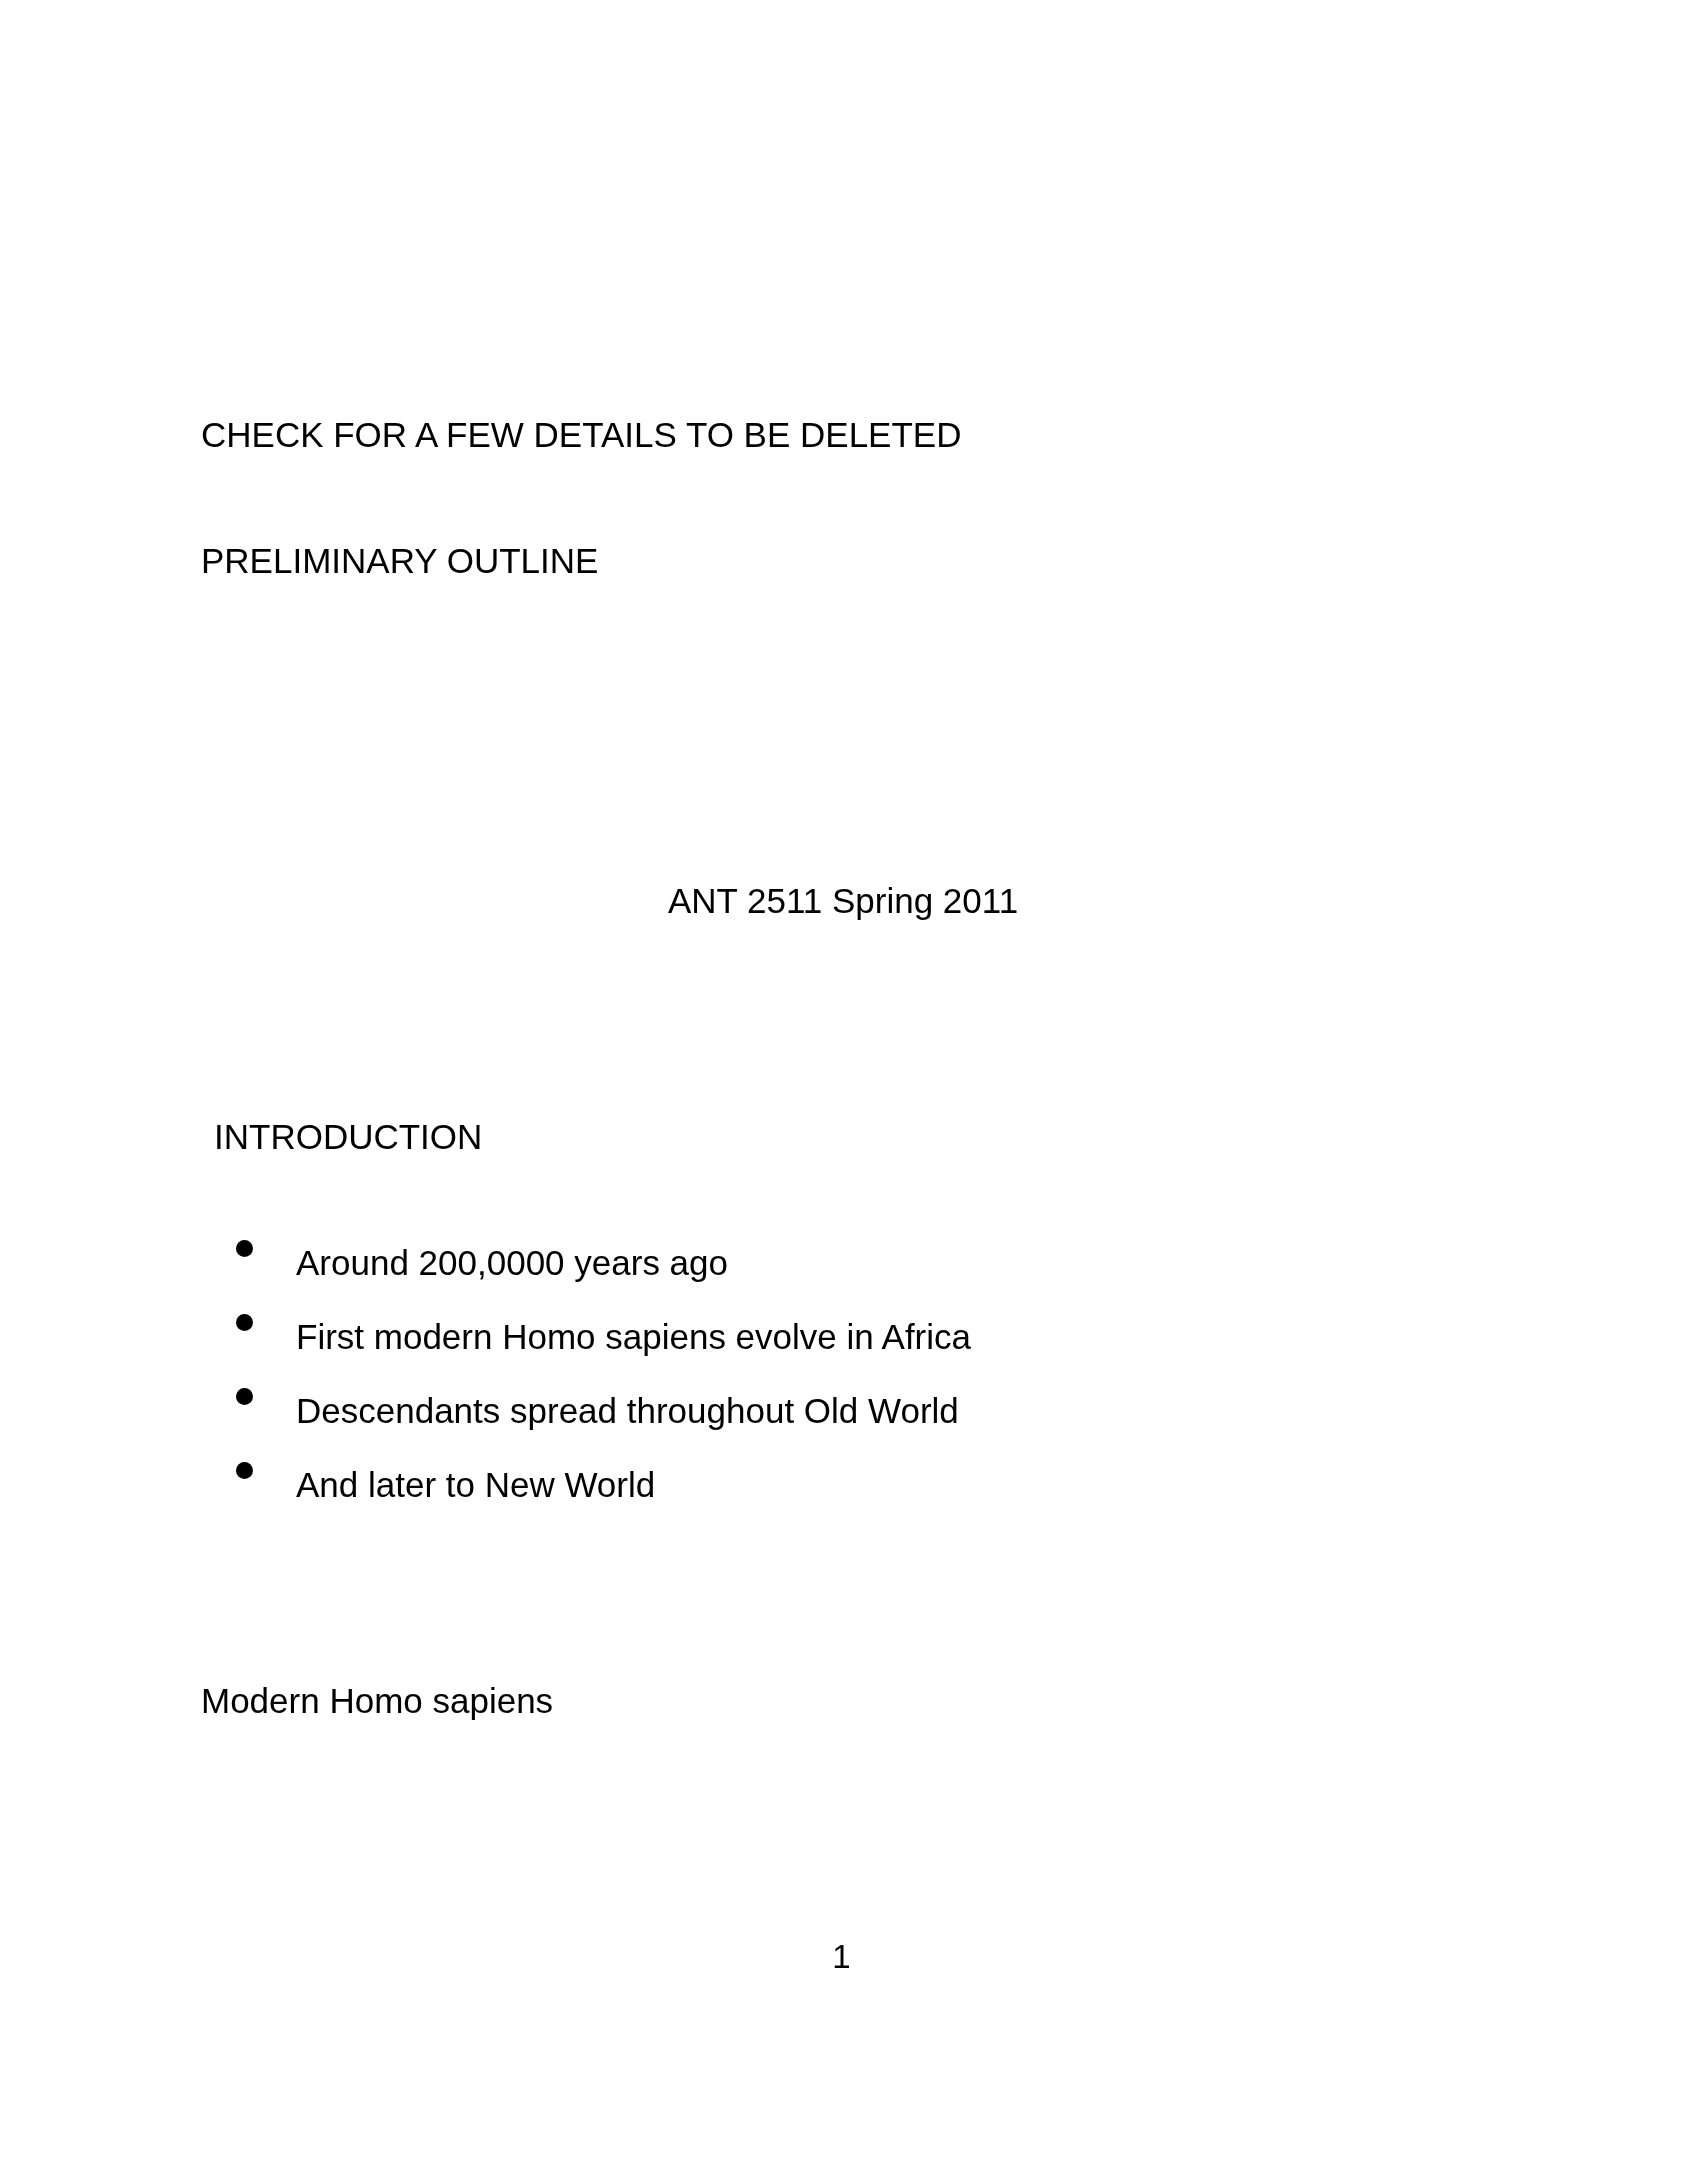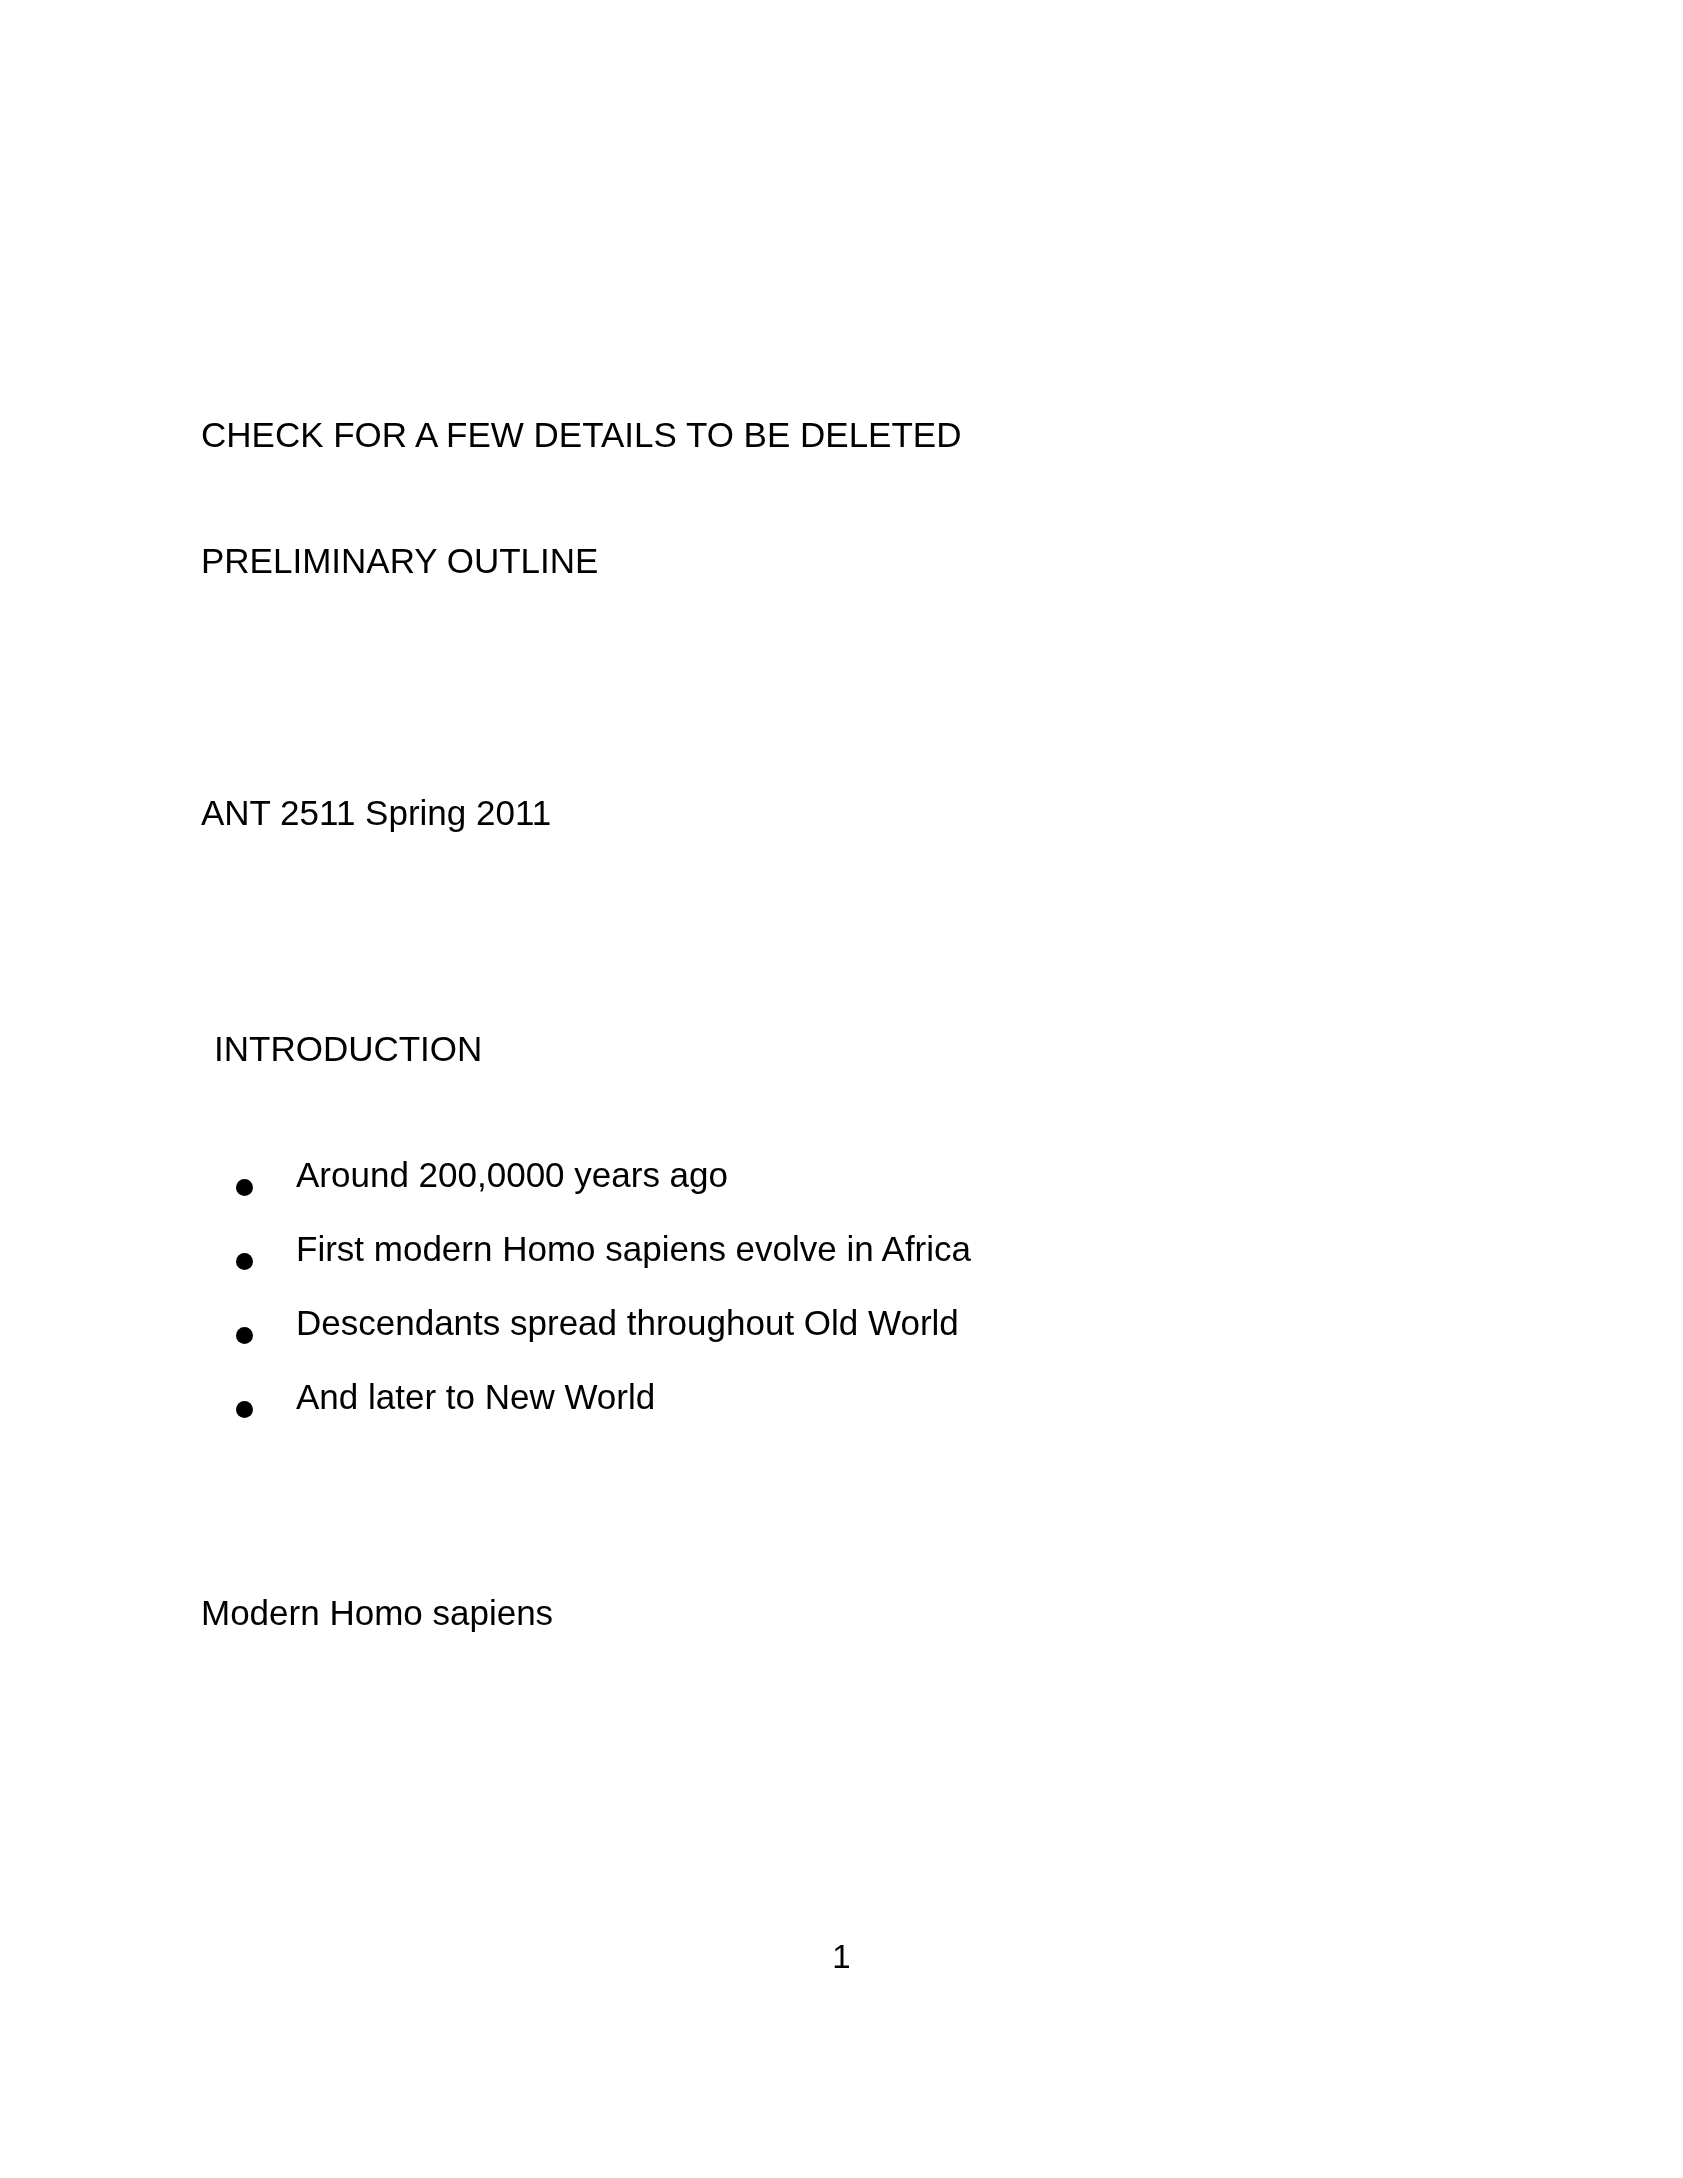--- a/index.html
+++ b/index.html
@@ -7,28 +7,28 @@
     width:1683px;height:2178px;background:#ffffff;color:#000000;
     font-family:"Liberation Sans", sans-serif;
     font-size:35px;line-height:42px;overflow:hidden;
   }
   .page{
     position:relative;width:1683px;height:2178px;box-sizing:border-box;
     padding:204px 198px 0 201px;
     white-space:pre-wrap;
   }
   .para{margin:0;}
-  .course{}
+  .course{margin-top:88px;text-align:center;}
   .chapter{margin-top:46px;}
   .heading-intro{margin-top:26px;padding-left:13px;}
   .heading-modern{margin-top:48px;}
   ul.bullets{list-style:none;margin:0;padding:0;}
   .list-1{margin-top:40px;}
   .list-1 li + li{margin-top:32px;}
-  ul.bullets li{display:flex;align-items:flex-end;padding-left:35px;}
+  ul.bullets li{display:flex;align-items:flex-start;padding-left:35px;}
   .dot{
     flex:0 0 17px;width:17px;height:17px;border-radius:50%;
     background:#000;margin-top:-2px;
   }
   .btext{margin-left:43px;}
   .page-number{
     position:absolute;top:1940px;left:0;right:0;text-align:center;
     font-size:33px;line-height:33px;
   }
 </style>

